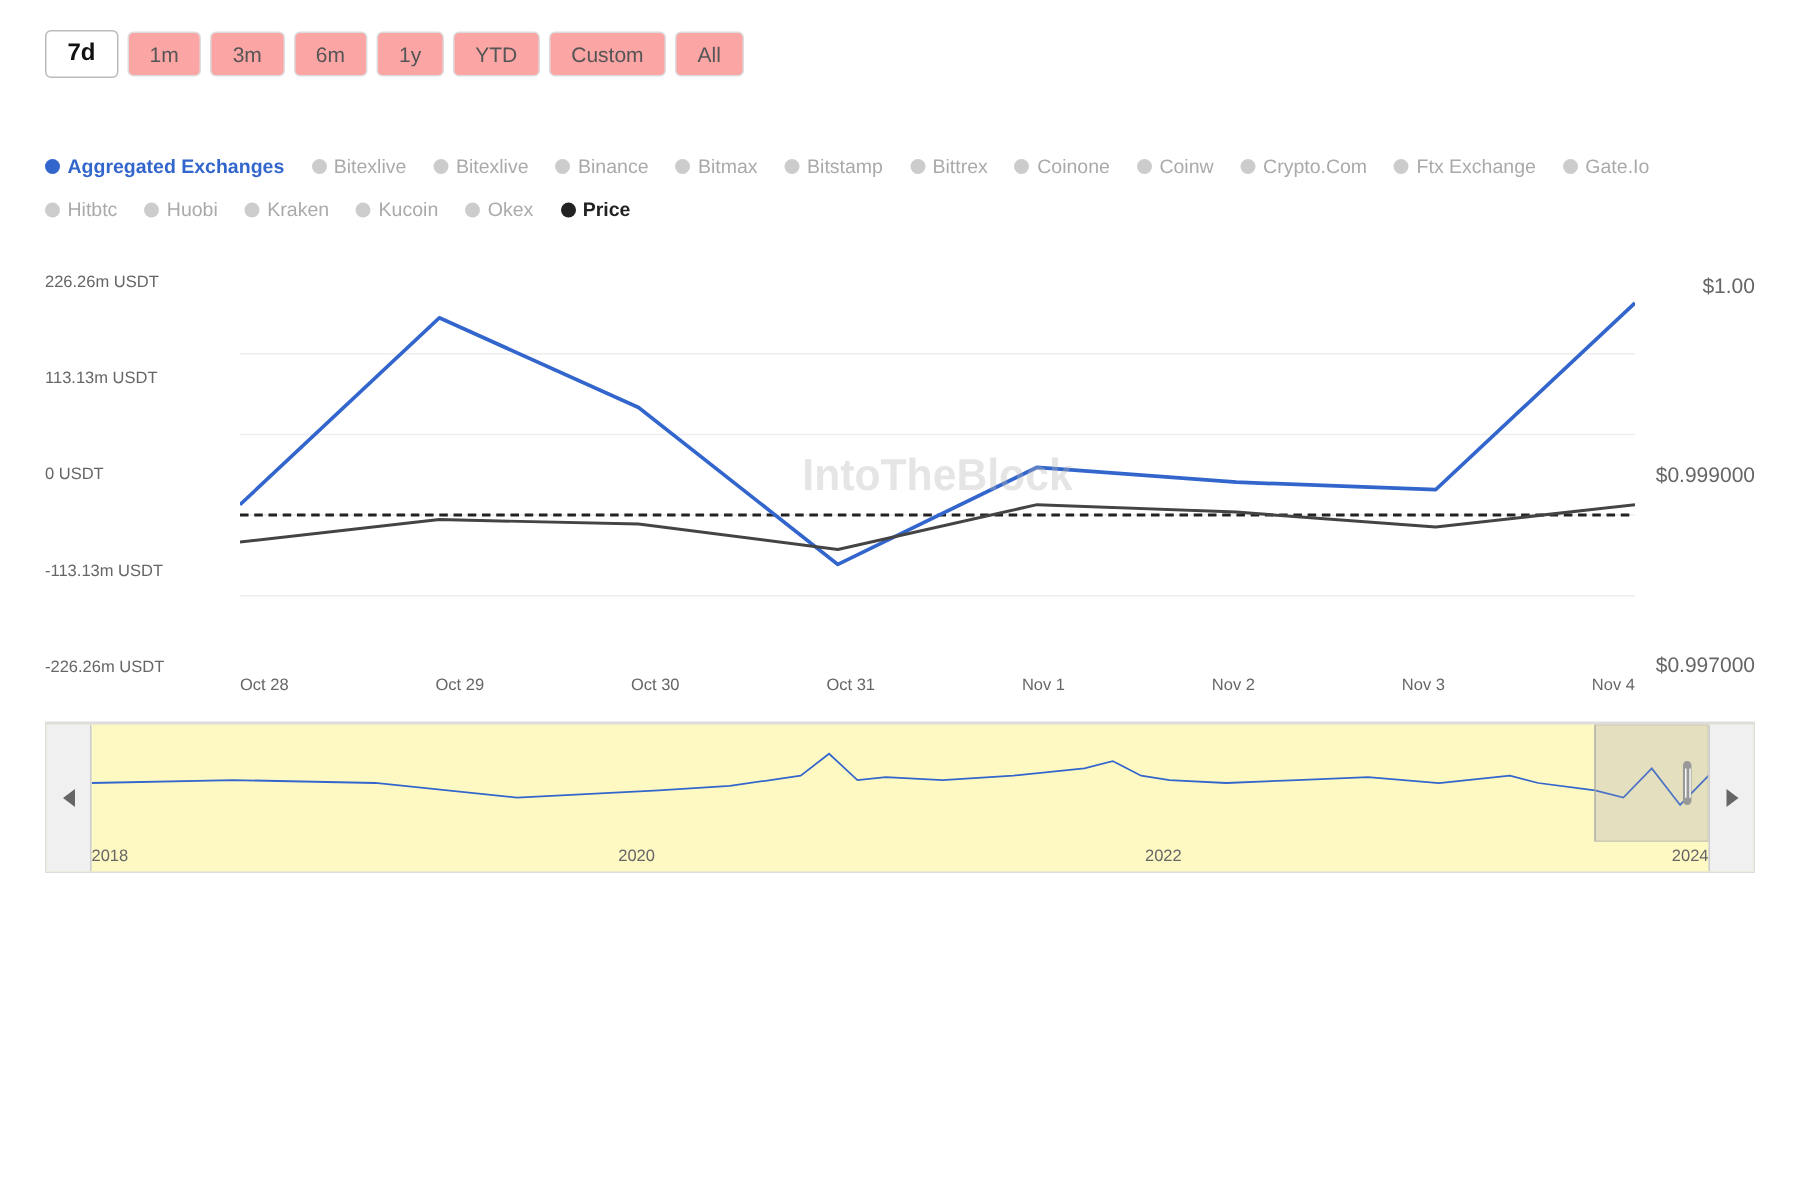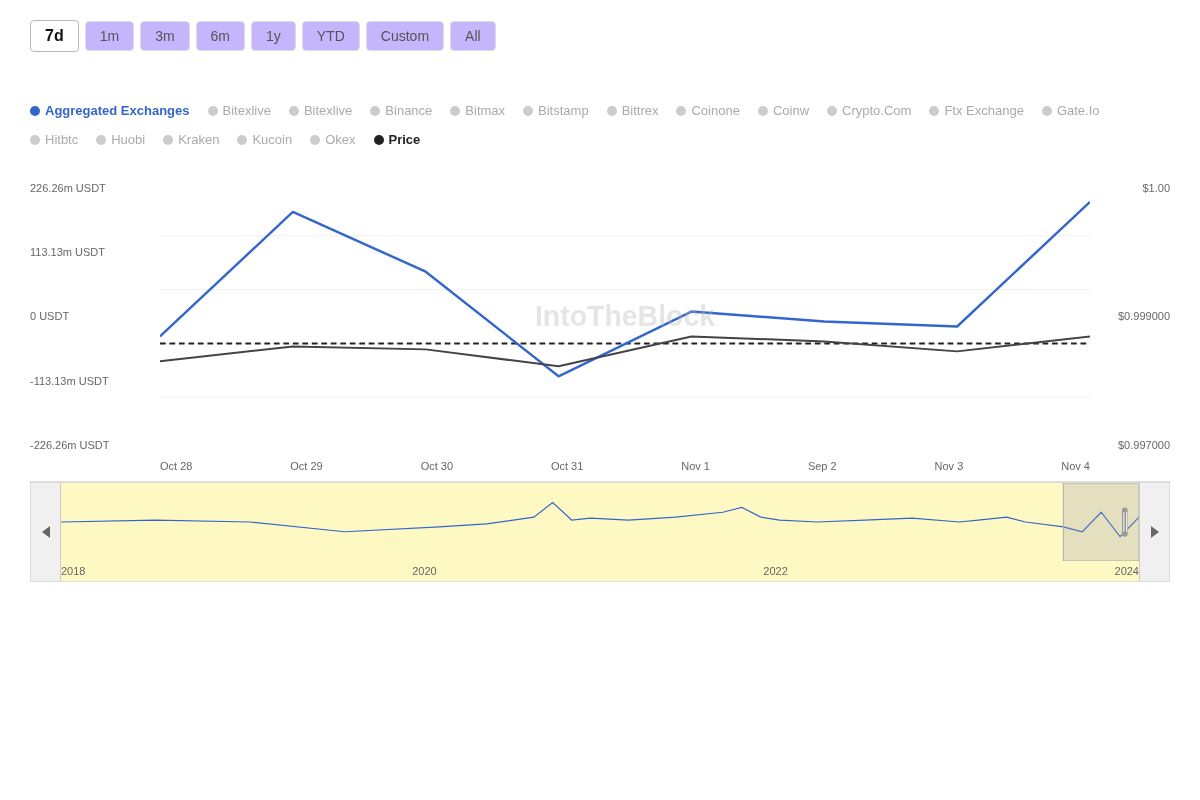--- a/index.html
+++ b/index.html
@@ -21,21 +21,21 @@
     .time-range {
       display: flex;
       align-items: center;
       gap: 6px;
       margin-bottom: 24px;
     }
     .time-btn {
       padding: 6px 14px;
       border: 1px solid #ddd;
       border-radius: 4px;
-      background: #c4b5fd;
+      background: #fca5a5;
       cursor: pointer;
       font-size: 14px;
       color: #555;
     }
     .time-btn.active {
       background: #fff;
       font-weight: 700;
       font-size: 16px;
       border-color: #bbb;
       color: #111;
@@ -109,21 +109,21 @@
     .y-axis-right {
       position: absolute;
       right: 0;
       top: 0;
       bottom: 30px;
       width: 80px;
       display: flex;
       flex-direction: column;
       justify-content: space-between;
       align-items: flex-end;
-      font-size: 11px;
+      font-size: 14px;
       color: #666;
     }
 
     .chart-inner {
       position: absolute;
       left: 130px;
       right: 80px;
       top: 0;
       bottom: 30px;
       overflow: hidden;
@@ -131,21 +131,20 @@
     }
 
     .x-axis {
       position: absolute;
       left: 130px;
       right: 80px;
       bottom: 0;
       height: 30px;
       display: flex;
       justify-content: space-between;
-      align-items: center;
       font-size: 11px;
       color: #666;
     }
 
     
     .navigator {
       position: relative;
       height: 100px;
       border: 1px solid #ddd;
       margin-top: 0;
@@ -339,21 +338,21 @@
         </svg>
       </div>
 
       <div class="x-axis">
 
       <span>Oct 28</span>
           <span>Oct 29</span>
           <span>Oct 30</span>
           <span>Oct 31</span>
           <span>Nov 1</span>
-          <span>Sep 2</span>
+          <span>Nov 2</span>
           <span>Nov 3</span>
           <span>Nov 4</span>
         </div>
     </div>
 
     <div class="navigator">
       <div class="nav-handle-left">
         <svg width="10" height="14" viewBox="0 0 10 14">
             <polygon points="9,1 1,7 9,13" fill="#666"></polygon>
           </svg>

